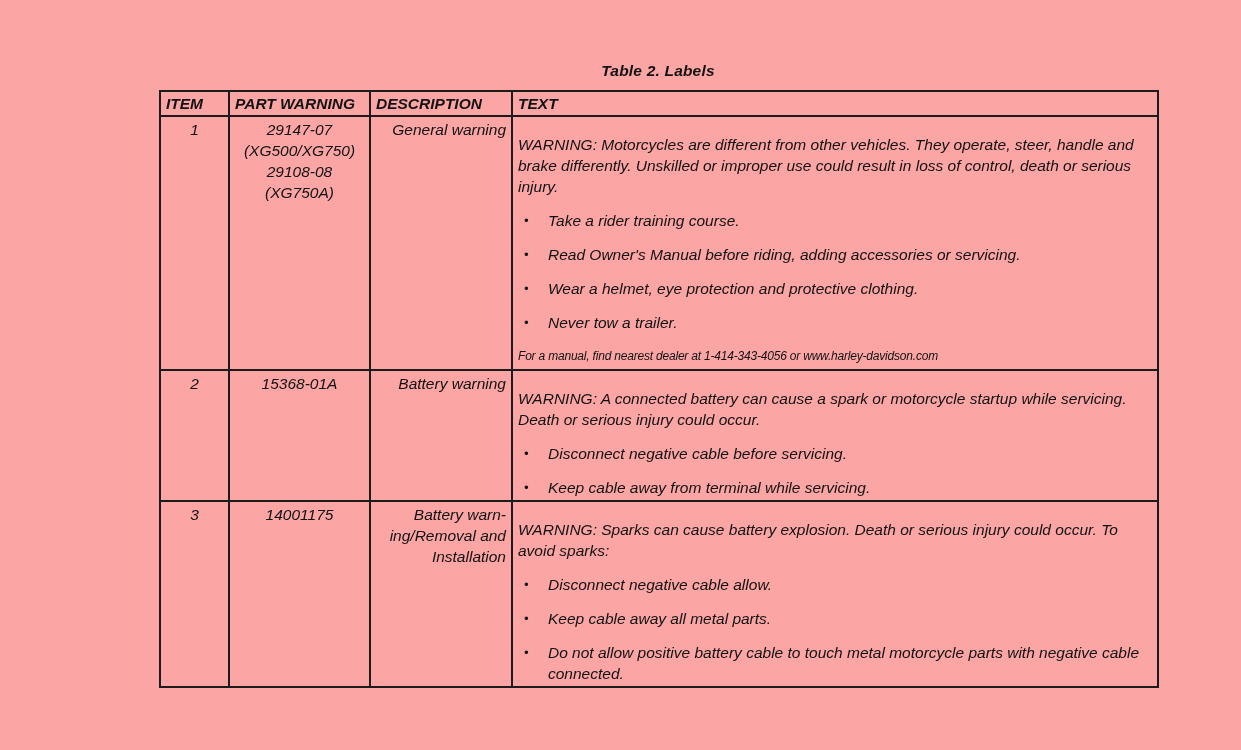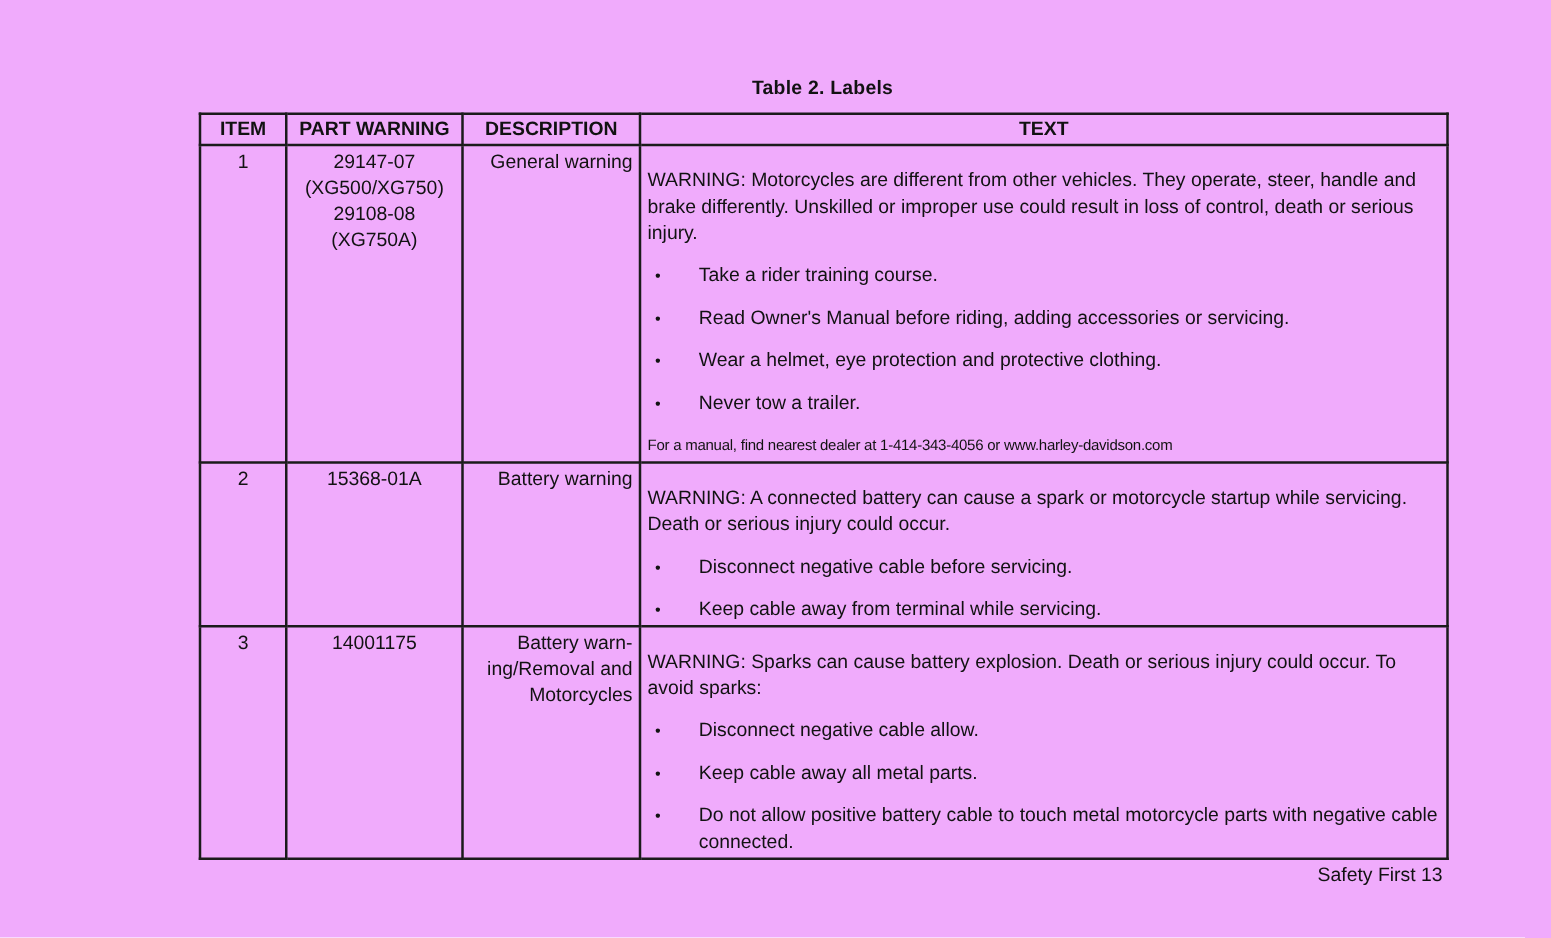--- a/index.html
+++ b/index.html
@@ -6,22 +6,23 @@
     margin: 0;
     padding: 0;
     background: #ffffff;
     font-family: "Liberation Sans", sans-serif;
     color: #121212;
   }
   .page {
     position: relative;
     width: 1241px;
     height: 750px;
-    background: #f0abfc;
+    background: #fca5a5;
     overflow: hidden;
+    font-style: italic;
   }
   .table-title {
     position: absolute;
     top: 62px;
     left: 159px;
     width: 998px;
     text-align: center;
     font-weight: bold;
     font-size: 15.5px;
     letter-spacing: 0.2px;
@@ -37,21 +38,21 @@
     line-height: 21px;
   }
   table.labels th,
   table.labels td {
     border: 2px solid #1b1b1b;
     vertical-align: top;
     padding: 2px 5px;
   }
   table.labels thead th {
     font-weight: bold;
-    text-align: center;
+    text-align: left;
     padding: 1px 5px;
     height: 20px;
     white-space: nowrap;
     overflow: hidden;
   }
   th.c-item, td.c-item { text-align: center; }
   td.c-part { text-align: center; }
   td.c-desc { text-align: right; }
   td.c-text { padding: 3px 8px 6px 5px; }
 
@@ -59,21 +60,21 @@
   .bullet {
     display: flex;
     margin-top: 13px;
   }
   .bullet .bm {
     flex: 0 0 24px;
     padding-left: 6px;
     font-size: 13px;
     line-height: 21px;
   }
-  .bullet .bt { flex: 1; margin-left: 11px; }
+  .bullet .bt { flex: 1; }
   .note {
     margin: 13px 0 0 0;
     font-size: 12px;
     letter-spacing: -0.2px;
     white-space: nowrap;
     overflow: hidden;
   }
   .part-line, .desc-line { line-height: 21px; }
 
   .page-footer {
@@ -160,21 +161,21 @@
       </tr>
 
       <tr style="height:172px;">
         <td class="c-item">3</td>
         <td class="c-part">
           <div class="part-line">14001175</div>
         </td>
         <td class="c-desc">
           <div class="desc-line">Battery warn-</div>
           <div class="desc-line">ing/Removal and</div>
-          <div class="desc-line">Motorcycles</div>
+          <div class="desc-line">Installation</div>
         </td>
         <td class="c-text">
           <p class="intro">WARNING: Sparks can cause battery explosion. Death or serious injury could occur. To avoid sparks:</p>
           <div class="bullet">
             <span class="bm">•</span>
             <span class="bt">Disconnect negative cable allow.</span>
           </div>
           <div class="bullet">
             <span class="bm">•</span>
             <span class="bt">Keep cable away all metal parts.</span>
@@ -182,15 +183,14 @@
           <div class="bullet">
             <span class="bm">•</span>
             <span class="bt">Do not allow positive battery cable to touch metal motorcycle parts with negative cable connected.</span>
           </div>
         </td>
       </tr>
 
     </tbody>
   </table>
 
-  <div class="page-footer">Safety First 13</div>
 
 </div>
 
 </body></html>

